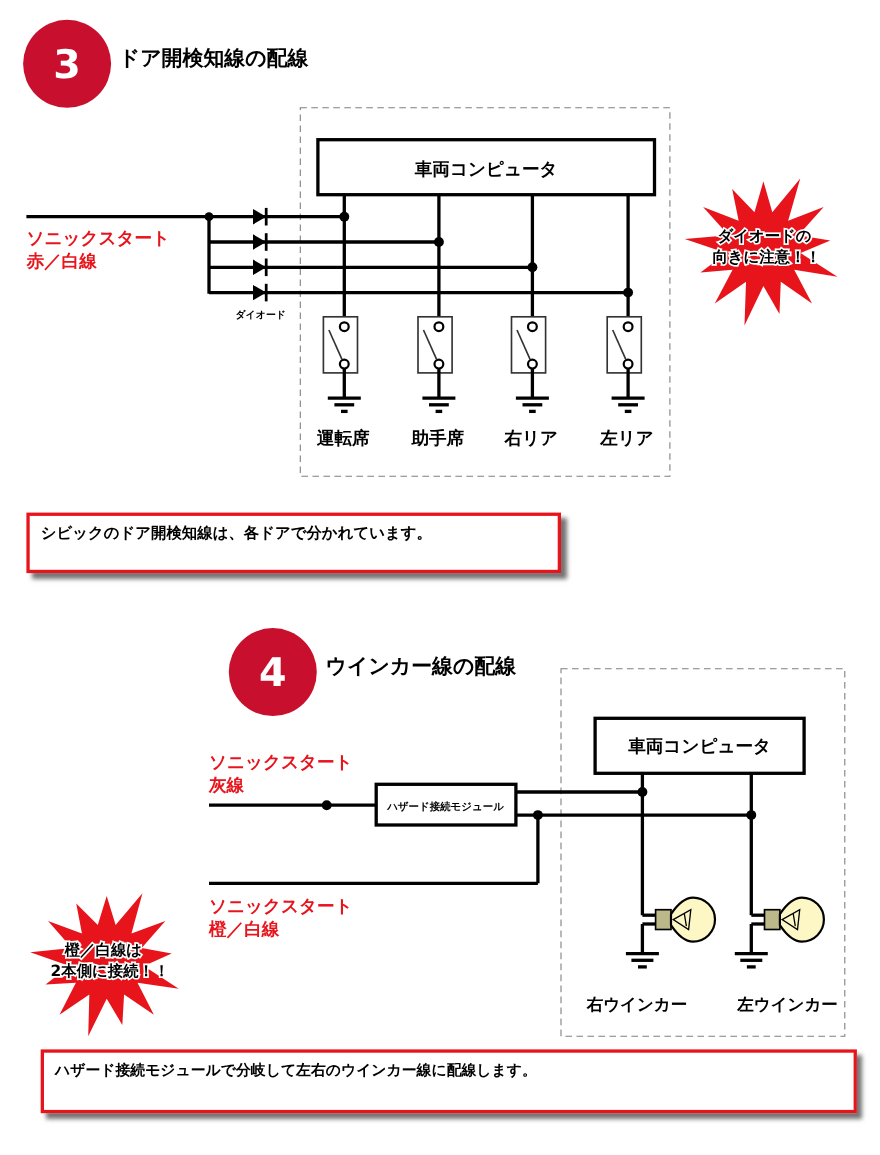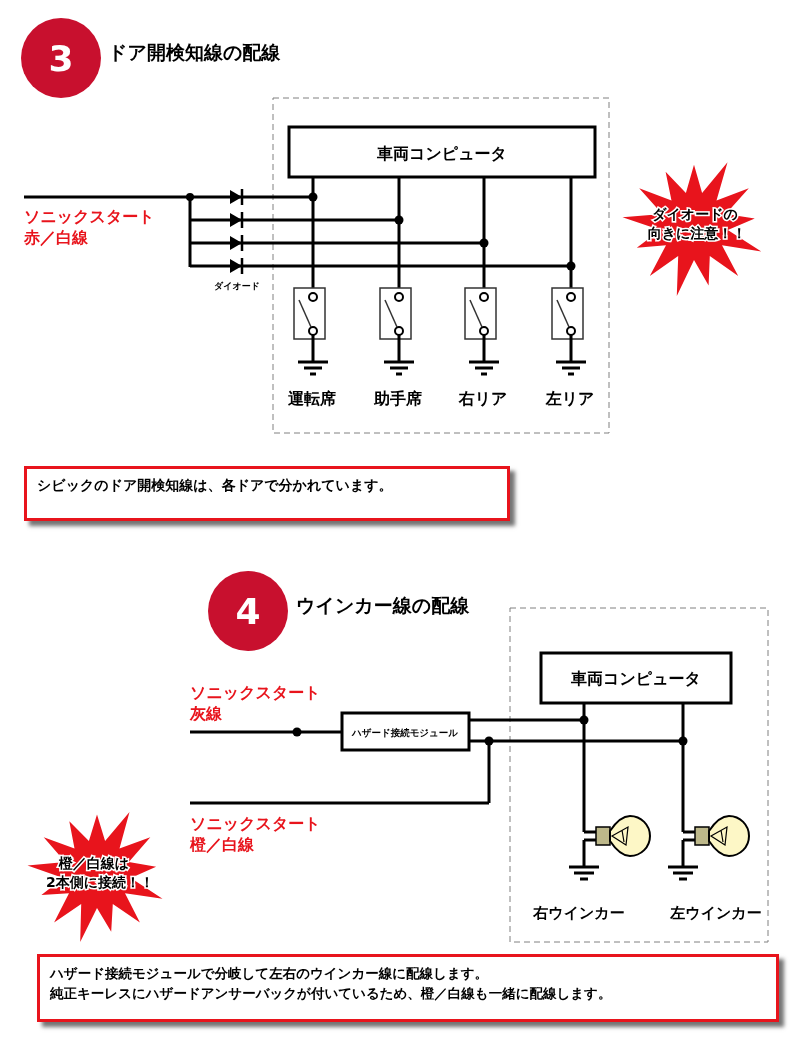--- a/index.html
+++ b/index.html
@@ -179,16 +179,15 @@
 
   <polygon id="burst2" fill="#e8141c" points="97.0,814.5 105.1,841.0 129.5,812.0 119.5,848.6 150.3,837.2 128.8,861.9 156.1,866.8 130.8,878.1 162.5,898.8 125.0,893.3 139.9,922.5 112.8,904.1 111.2,931.8 97.0,908.0 80.2,942.0 81.2,904.1 54.1,922.5 69.0,893.3 41.4,895.1 63.2,878.1 27.5,865.6 65.2,861.9 43.7,837.2 74.5,848.6 69.3,821.3 88.9,841.0"></polygon>
   <text x="94" y="868" text-anchor="middle" fill="#000" font-size="14" class="txt" stroke="#fff" stroke-width="3" paint-order="stroke">橙／白線は</text>
   <text x="100" y="887" text-anchor="middle" fill="#000" font-size="14" class="txt" stroke="#fff" stroke-width="3" paint-order="stroke">2本側に接続！！</text>
 </svg>
 
 <div class="note" style="left:24px; top:450px; width:486px; height:55px; padding:6px 11px 0 10px; font-size:14px; line-height:20px;margin-top:16px;">
   <div>シビックのドア開検知線は、各ドアで分かれています。</div>
 </div>
 
-<div class="note" style="left:37px; top:954px; width:742px; height:68px; padding:6px 0 0 10px; font-size:13.5px; line-height:20px;">
+<div class="note" style="left:37px; top:954px; width:742px; height:58px; padding:6px 0 0 10px; font-size:13.5px; line-height:20px;">
   <div>ハザード接続モジュールで分岐して左右のウインカー線に配線します。</div>
-  <div>純正キーレスにハザードアンサーバックが付いているため、橙／白線も一緒に配線します。</div>
 </div>
 
 </body></html>

